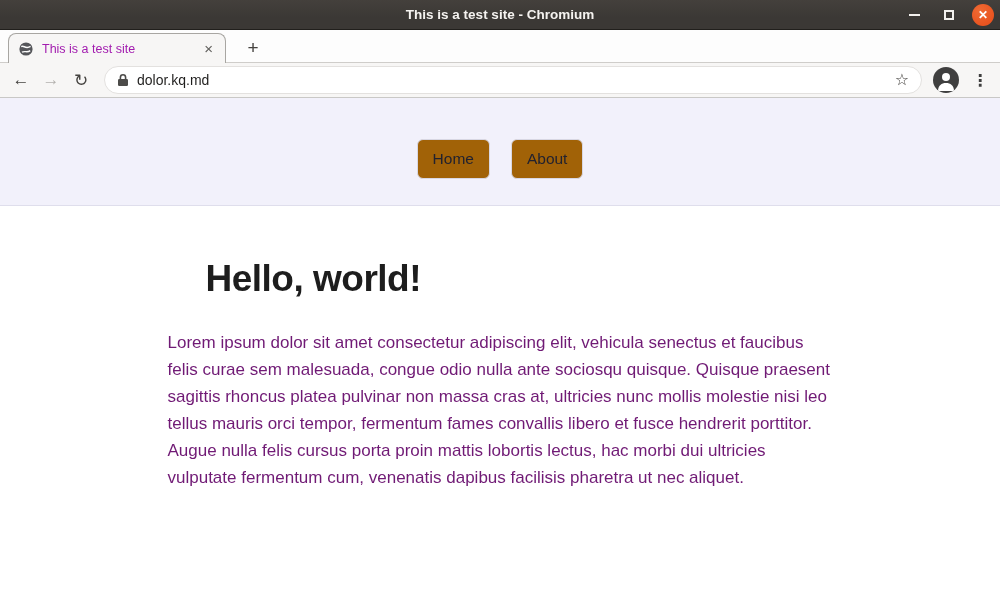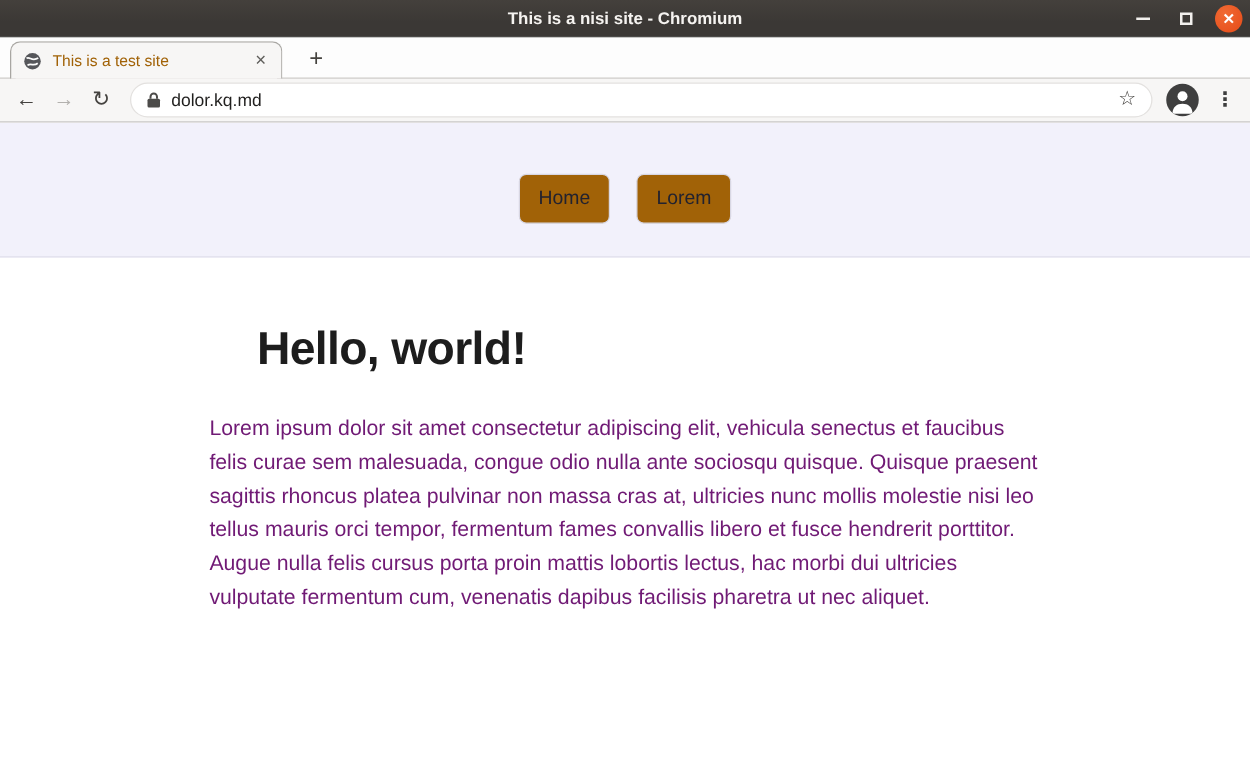--- a/index.html
+++ b/index.html
@@ -43,21 +43,21 @@
   
   .tabstrip{position:relative;height:32px;flex:0 0 32px;background:#fdfdfd;}
   .tab{
     position:absolute;left:8px;top:3px;width:218px;height:30px;
     background:var(--toolbar-bg);
     border:1px solid #a8a6a2;border-bottom:none;
     border-radius:8px 8px 0 0;
     display:flex;align-items:center;padding:0 9px;z-index:3;cursor:pointer;
   }
   .favicon{width:16px;height:16px;flex:0 0 16px;display:flex;align-items:center;}
-  .tab-title{flex:1;margin-left:8px;font-size:12.5px;color:#a16207;
+  .tab-title{flex:1;margin-left:8px;font-size:12.5px;color:#a21caf;
              white-space:nowrap;overflow:hidden;}
   .tab-close{flex:0 0 auto;color:#5f5e5b;font-size:15px;line-height:1;
              padding:1px 3px;border-radius:50%;cursor:pointer;}
   .newtab{
     position:absolute;left:240px;top:6px;width:26px;height:24px;
     font-size:19px;color:#45433f;text-align:center;line-height:23px;cursor:pointer;
     border-radius:4px;
   }
 
   
@@ -104,21 +104,21 @@
   .content p{
     margin-top:29px;font-size:17px;line-height:27px;color:#701a75;
   }
 </style>
 </head>
 <body>
 
 <div class="window">
 
   <div class="titlebar">
-    <div class="win-title">This is a nisi site - Chromium</div>
+    <div class="win-title">This is a test site - Chromium</div>
     <div class="win-controls">
       <button class="wc">
           <span class="dash"></span>
         </button>
       <button class="wc">
           <span class="sq"></span>
         </button>
       <button class="wc close">
           <span>✕</span>
         </button>
@@ -160,21 +160,21 @@
         <path d="M5 24 c0-5.5 3.6-8 8-8 s8 2.5 8 8 z" fill="#fff"></path>
       </svg>
     </span>
     <span class="menu-dots">⋮</span>
   </div>
 
   <div class="page">
     <div class="site-header">
       <nav class="site-nav">
         <a class="navbtn">Home</a>
-        <a class="navbtn">Lorem</a>
+        <a class="navbtn">About</a>
       </nav>
     </div>
     <div class="content">
       <h1>Hello, world!</h1>
       <p>Lorem ipsum dolor sit amet consectetur adipiscing elit, vehicula senectus et faucibus felis curae sem malesuada, congue odio nulla ante sociosqu quisque. Quisque praesent sagittis rhoncus platea pulvinar non massa cras at, ultricies nunc mollis molestie nisi leo tellus mauris orci tempor, fermentum fames convallis libero et fusce hendrerit porttitor. Augue nulla felis cursus porta proin mattis lobortis lectus, hac morbi dui ultricies vulputate fermentum cum, venenatis dapibus facilisis pharetra ut nec aliquet.</p>
     </div>
   </div>
 
 </div>
 

